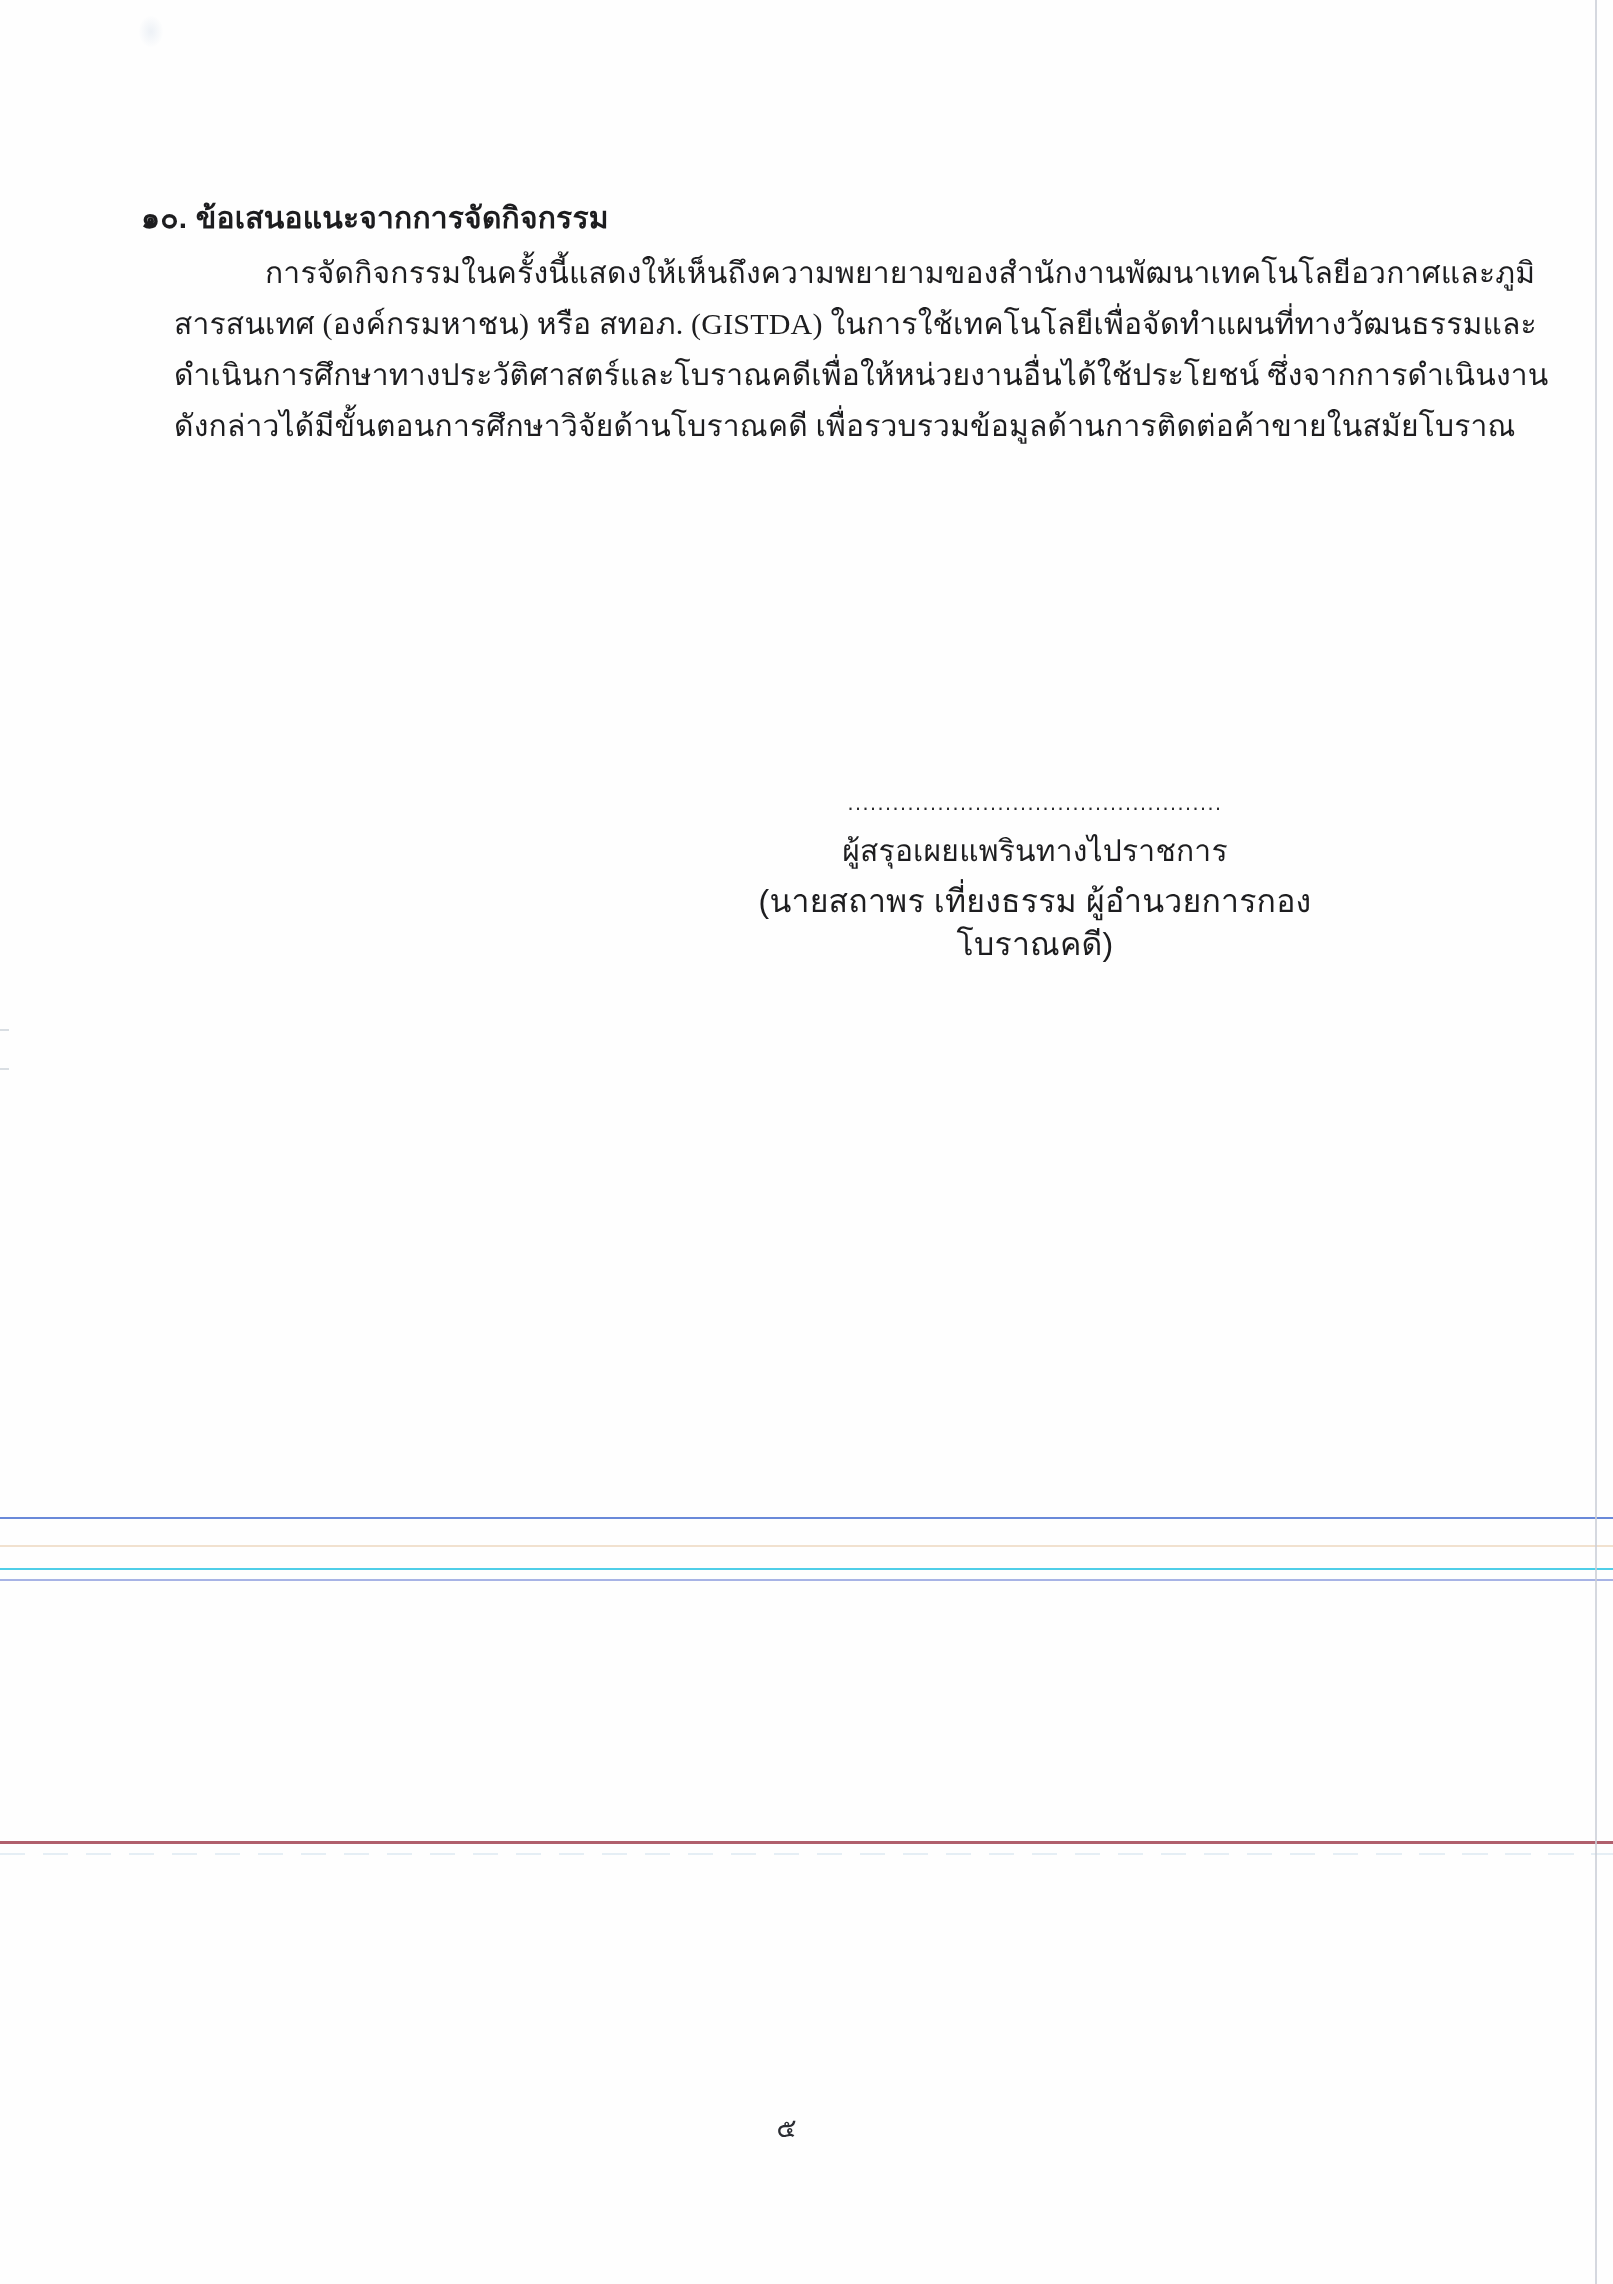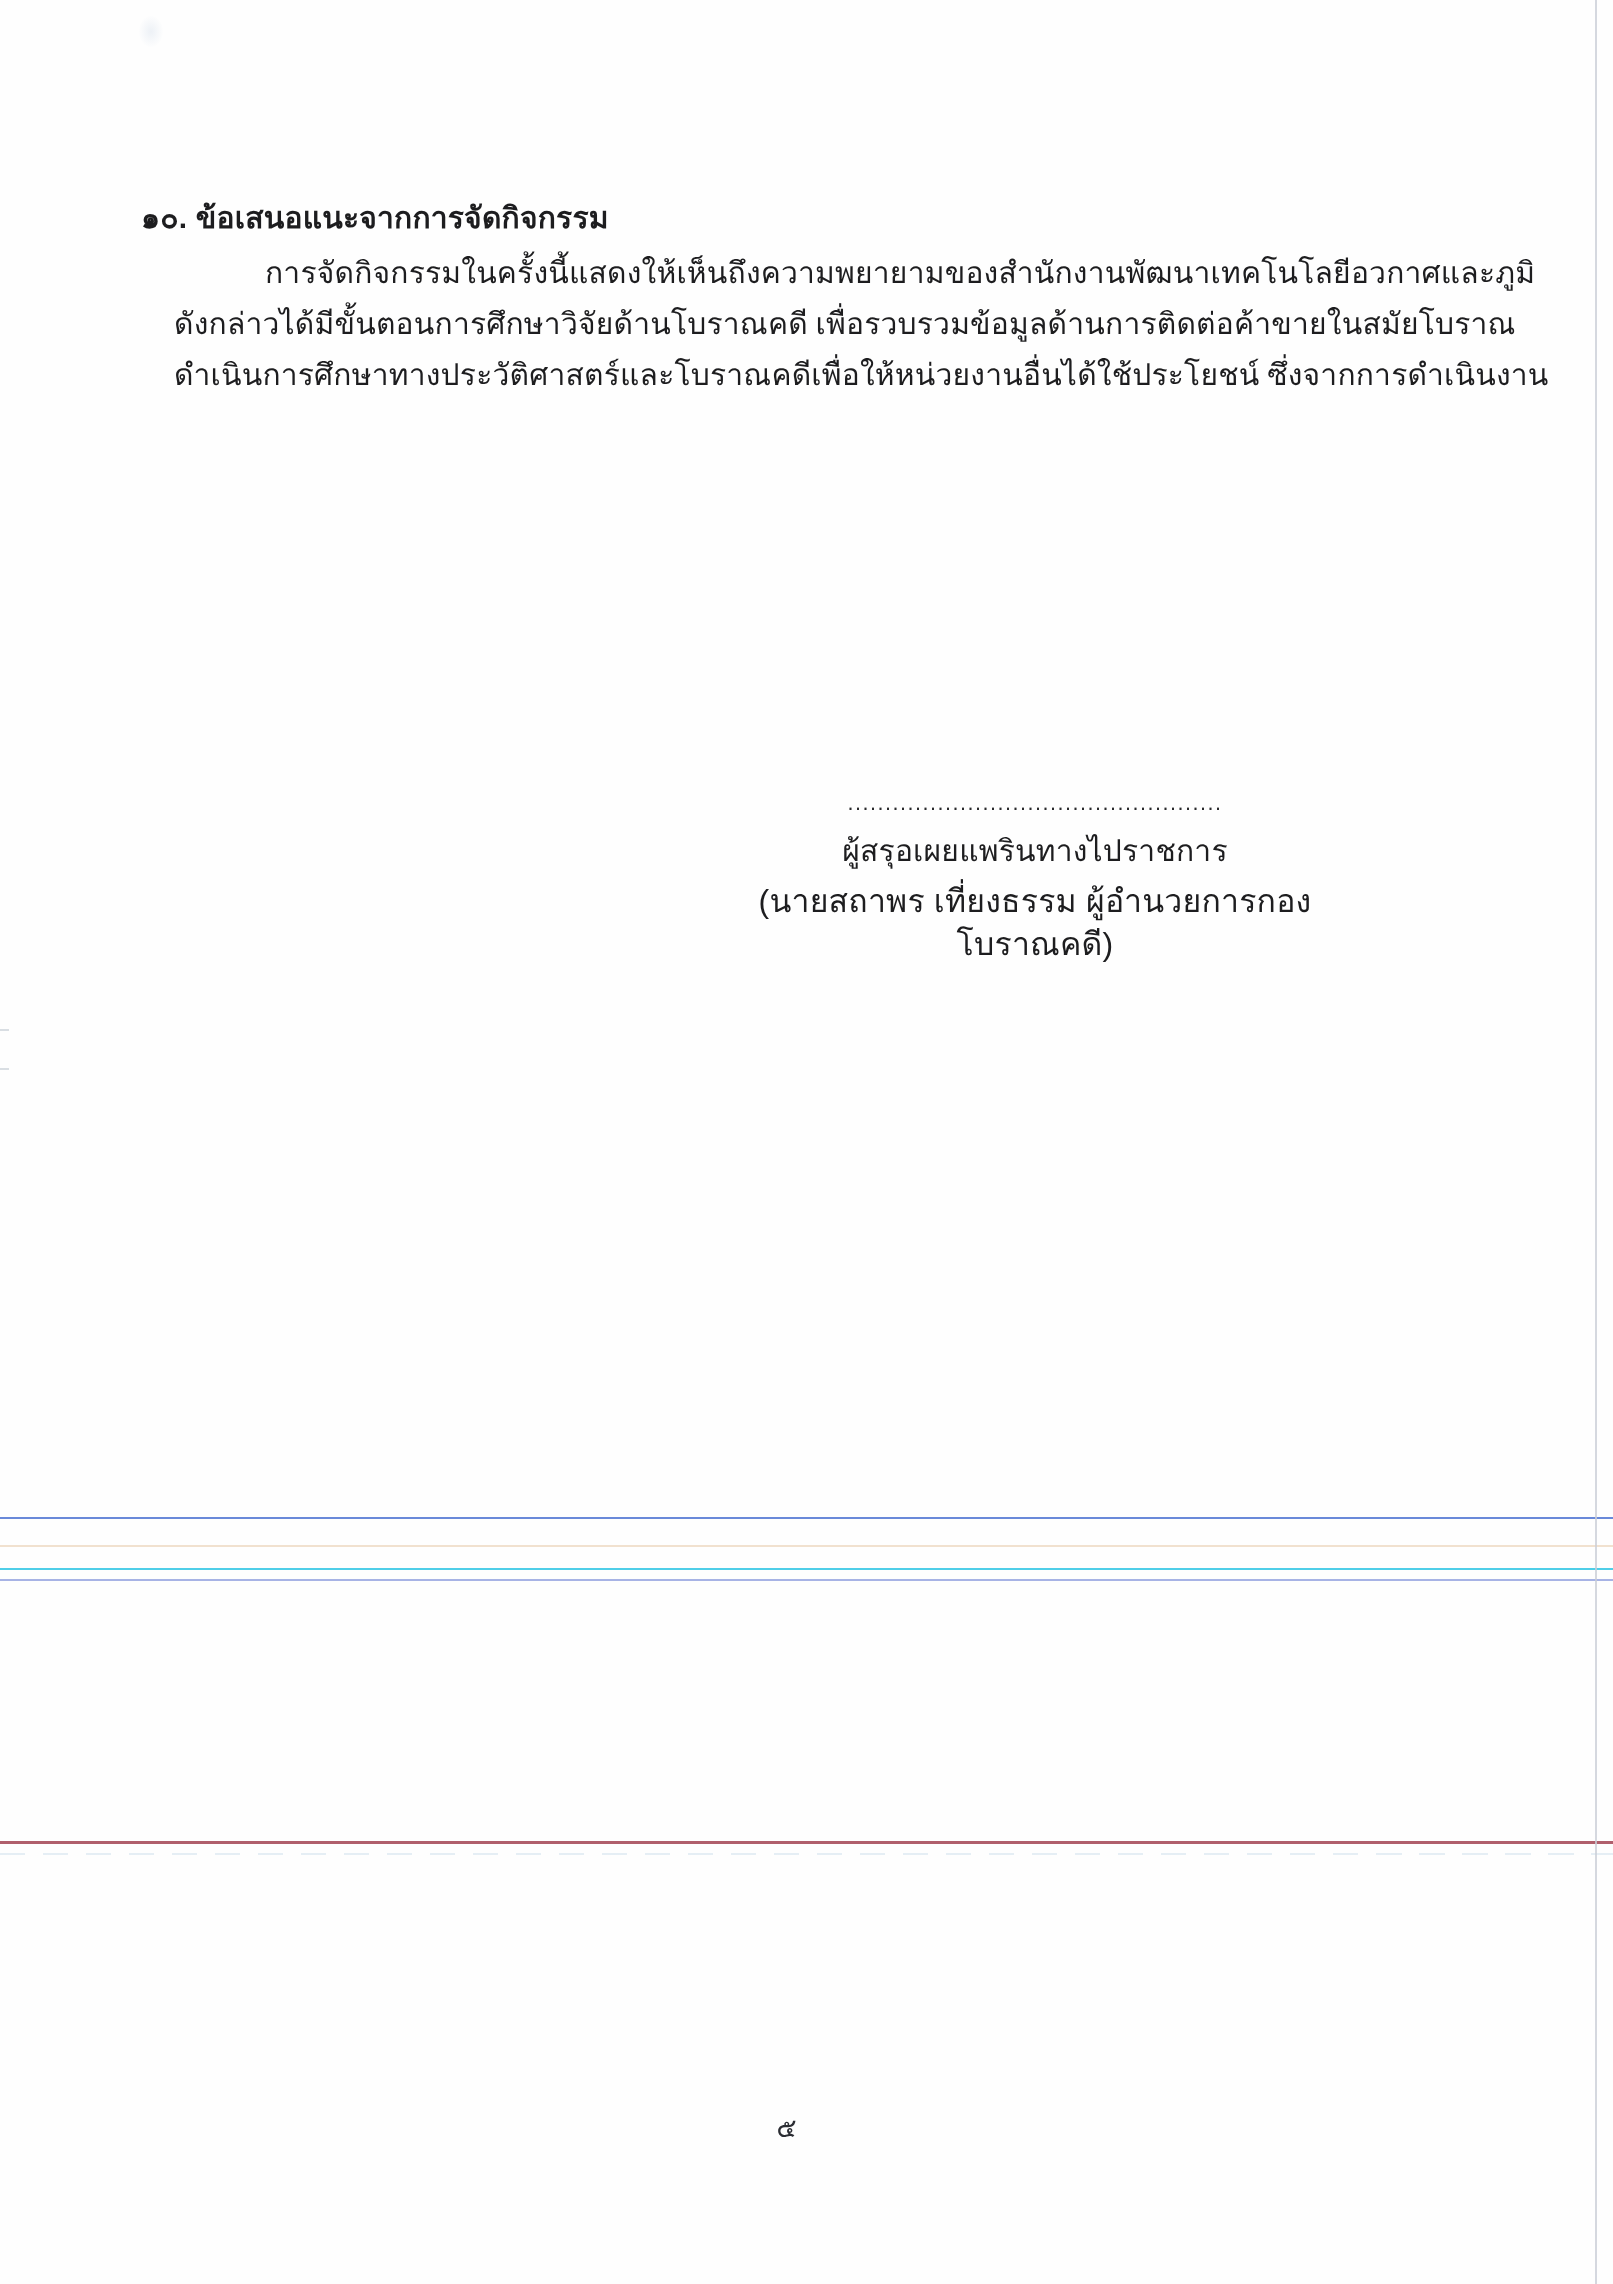--- a/index.html
+++ b/index.html
@@ -129,22 +129,23 @@
 <body>
 
 <div class="page">
 
   <div class="smudge"></div>
 
   <div class="heading">๑๐. ข้อเสนอแนะจากการจัดกิจกรรม</div>
 
   <div class="paragraph">
     <span class="line indent">การจัดกิจกรรมในครั้งนี้แสดงให้เห็นถึงความพยายามของสำนักงานพัฒนาเทคโนโลยีอวกาศและภูมิ</span>
+    <span class="line">สารสนเทศ (องค์กรมหาชน) หรือ สทอภ. (GISTDA) ในการใช้เทคโนโลยีเพื่อจัดทำแผนที่ทางวัฒนธรรมและ</span>
+    <span class="line">ดำเนินการศึกษาทางประวัติศาสตร์และโบราณคดีเพื่อให้หน่วยงานอื่นได้ใช้ประโยชน์ ซึ่งจากการดำเนินงาน</span>
     <span class="line">ดังกล่าวได้มีขั้นตอนการศึกษาวิจัยด้านโบราณคดี เพื่อรวบรวมข้อมูลด้านการติดต่อค้าขายในสมัยโบราณ</span>
-    <span class="line">ดำเนินการศึกษาทางประวัติศาสตร์และโบราณคดีเพื่อให้หน่วยงานอื่นได้ใช้ประโยชน์ ซึ่งจากการดำเนินงาน</span>
   </div>
 
   <div class="signature">
     <span class="dots">..................................................</span>
     <span class="role">ผู้สรุอเผยแพรินทางไปราชการ</span>
     <span class="name">(นายสถาพร เที่ยงธรรม ผู้อำนวยการกองโบราณคดี)</span>
   </div>
 
   <div class="hline blue"></div>
   <div class="hline tan"></div>

